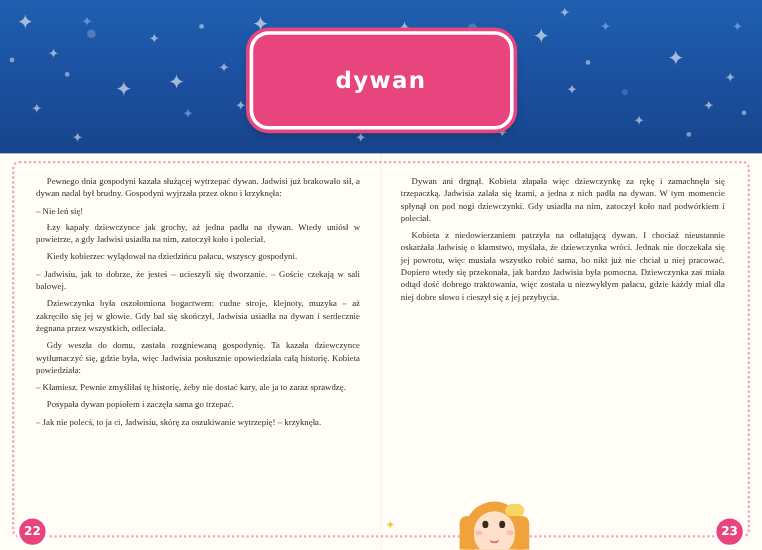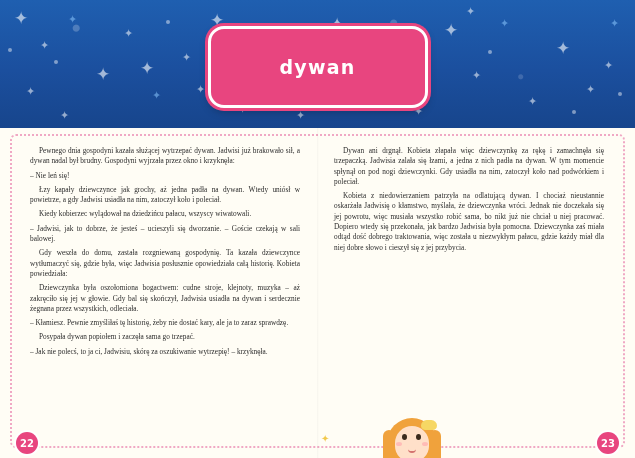--- a/index.html
+++ b/index.html
@@ -298,24 +298,24 @@
 
   <div class="body-area">
     <div class="dot-frame"></div>
 
     <div class="columns">
 
       <div class="col">
         <p>Pewnego dnia gospodyni kazała służącej wytrzepać dywan. Jadwisi już brakowało sił, a dywan nadal był brudny. Gospodyni wyjrzała przez okno i krzyknęła:</p>
         <p class="no-indent">– Nie leń się!</p>
         <p>Łzy kapały dziewczynce jak grochy, aż jedna padła na dywan. Wtedy uniósł w powietrze, a gdy Jadwisi usiadła na nim, zatoczył koło i poleciał.</p>
-        <p>Kiedy kobierzec wylądował na dziedzińcu pałacu, wszyscy wiwatowali.</p>
-        <p class="no-indent">– Jadwisi, jak to dobrze, że jesteś – ucieszyli się dworzanie. – Goście czekają w sali balowej.</p>
+        <p>Kiedy kobierzec wylądował na dziedzińcu pałacu, wszyscy gospodyni.</p>
+        <p class="no-indent">– Jadwisiu, jak to dobrze, że jesteś – ucieszyli się dworzanie. – Goście czekają w sali balowej.</p>
+        <p>Dziewczynka była oszołomiona bogactwem: cudne stroje, klejnoty, muzyka – aż zakręciło się jej w głowie. Gdy bal się skończył, Jadwisia usiadła na dywan i serdecznie żegnana przez wszystkich, odleciała.</p>
         <p>Gdy weszła do domu, zastała rozgniewaną gospodynię. Ta kazała dziewczynce wytłumaczyć się, gdzie była, więc Jadwisia posłusznie opowiedziała całą historię. Kobieta powiedziała:</p>
-        <p>Dziewczynka była oszołomiona bogactwem: cudne stroje, klejnoty, muzyka – aż zakręciło się jej w głowie. Gdy bal się skończył, Jadwisia usiadła na dywan i serdecznie żegnana przez wszystkich, odleciała.</p>
         <p class="no-indent">– Kłamiesz. Pewnie zmyśliłaś tę historię, żeby nie dostać kary, ale ja to zaraz sprawdzę.</p>
         <p>Posypała dywan popiołem i zaczęła sama go trzepać.</p>
         <p class="no-indent">– Jak nie polecś, to ja ci, Jadwisiu, skórę za oszukiwanie wytrzepię! – krzyknęła.</p>
       </div>
 
       <div class="col">
         <p>Dywan ani drgnął. Kobieta złapała więc dziewczynkę za rękę i zamachnęła się trzepaczką. Jadwisia zalała się łzami, a jedna z nich padła na dywan. W tym momencie spłynął on pod nogi dziewczynki. Gdy usiadła na nim, zatoczył koło nad podwórkiem i poleciał.</p>
         <p>Kobieta z niedowierzaniem patrzyła na odlatującą dywan. I chociaż nieustannie oskarżała Jadwisię o kłamstwo, myślała, że dziewczynka wróci. Jednak nie doczekała się jej powrotu, więc musiała wszystko robić sama, bo nikt już nie chciał u niej pracować. Dopiero wtedy się przekonała, jak bardzo Jadwisia była pomocna. Dziewczynka zaś miała odtąd dość dobrego traktowania, więc została u niezwykłym pałacu, gdzie każdy miał dla niej dobre słowo i cieszył się z jej przybycia.</p>
         <div class="illus-spacer"></div>
       </div>

